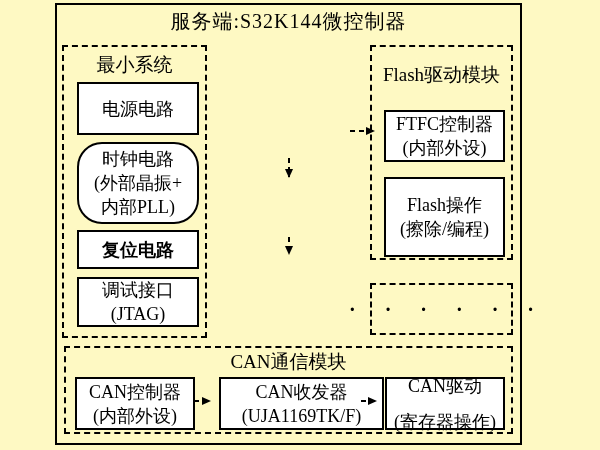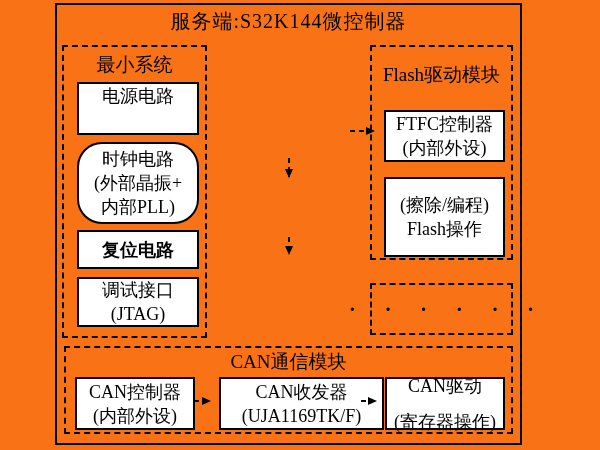--- a/index.html
+++ b/index.html
@@ -6,21 +6,21 @@
     margin: 0;
     padding: 0;
     background: #ffffff;
     font-family: "Liberation Serif", "DejaVu Serif", serif;
     color: #000000;
   }
   .canvas {
     position: relative;
     width: 600px;
     height: 450px;
-    background: #f97316;
+    background: #fef9c3;
     overflow: hidden;
   }
   .outer-box {
     position: absolute;
     left: 55px; top: 3px;
     width: 467px; height: 442px;
     border: 2px solid #000;
     box-sizing: border-box;
   }
   .diagram-title {
@@ -60,21 +60,21 @@
     line-height: 24px;
     white-space: nowrap;
   }
   .mod-min    { left: 62px;  top: 45px;  width: 145px; height: 293px; }
   .mod-diag   { left: 217px; top: 45px;  width: 143px; height: 290px; }
   .mod-flash  { left: 370px; top: 45px;  width: 143px; height: 215px; }
   .mod-dots   { left: 370px; top: 283px; width: 143px; height: 52px;
                 display: flex; align-items: center; justify-content: center; }
   .mod-can    { left: 64px;  top: 346px; width: 449px; height: 88px; }
 
-  .box-power  { left: 13px;  top: 35px;  width: 122px; height: 53px; justify-content: space-between; }
+  .box-power  { left: 13px;  top: 35px;  width: 122px; height: 53px; }
   .box-clock  { left: 13px;  top: 95px;  width: 122px; height: 82px; border-radius: 25px; }
   .box-reset  { left: 13px;  top: 183px; width: 122px; height: 39px; font-weight: bold; }
   .box-debug  { left: 13px;  top: 230px; width: 122px; height: 50px; }
 
   .box-udsapp { left: 11px;  top: 63px;  width: 122px; height: 50px; }
   .box-udsnet { left: 11px;  top: 140px; width: 122px; height: 52px; }
   .box-canhal { left: 11px;  top: 217px; width: 122px; height: 51px; }
 
   .box-ftfc   { left: 12px;  top: 63px;  width: 121px; height: 52px; }
   .box-flop   { left: 12px;  top: 130px; width: 121px; height: 80px; }
@@ -126,22 +126,22 @@
   </div>
 
 
   <div class="module mod-flash">
     <div class="mod-label" style="margin-top:16px;">Flash驱动模块</div>
     <div class="box box-ftfc">
       <div>FTFC控制器</div>
       <div>(内部外设)</div>
     </div>
     <div class="box box-flop">
+      <div>Flash操作</div>
       <div>(擦除/编程)</div>
-      <div>Flash操作</div>
     </div>
   </div>
 
   <div class="module mod-dots">
     <div class="dots-text">· · · · · ·</div>
   </div>
 
   <div class="module mod-can">
     <div class="mod-label" style="margin-top:2px;">CAN通信模块</div>
     <div class="box box-canctl">

